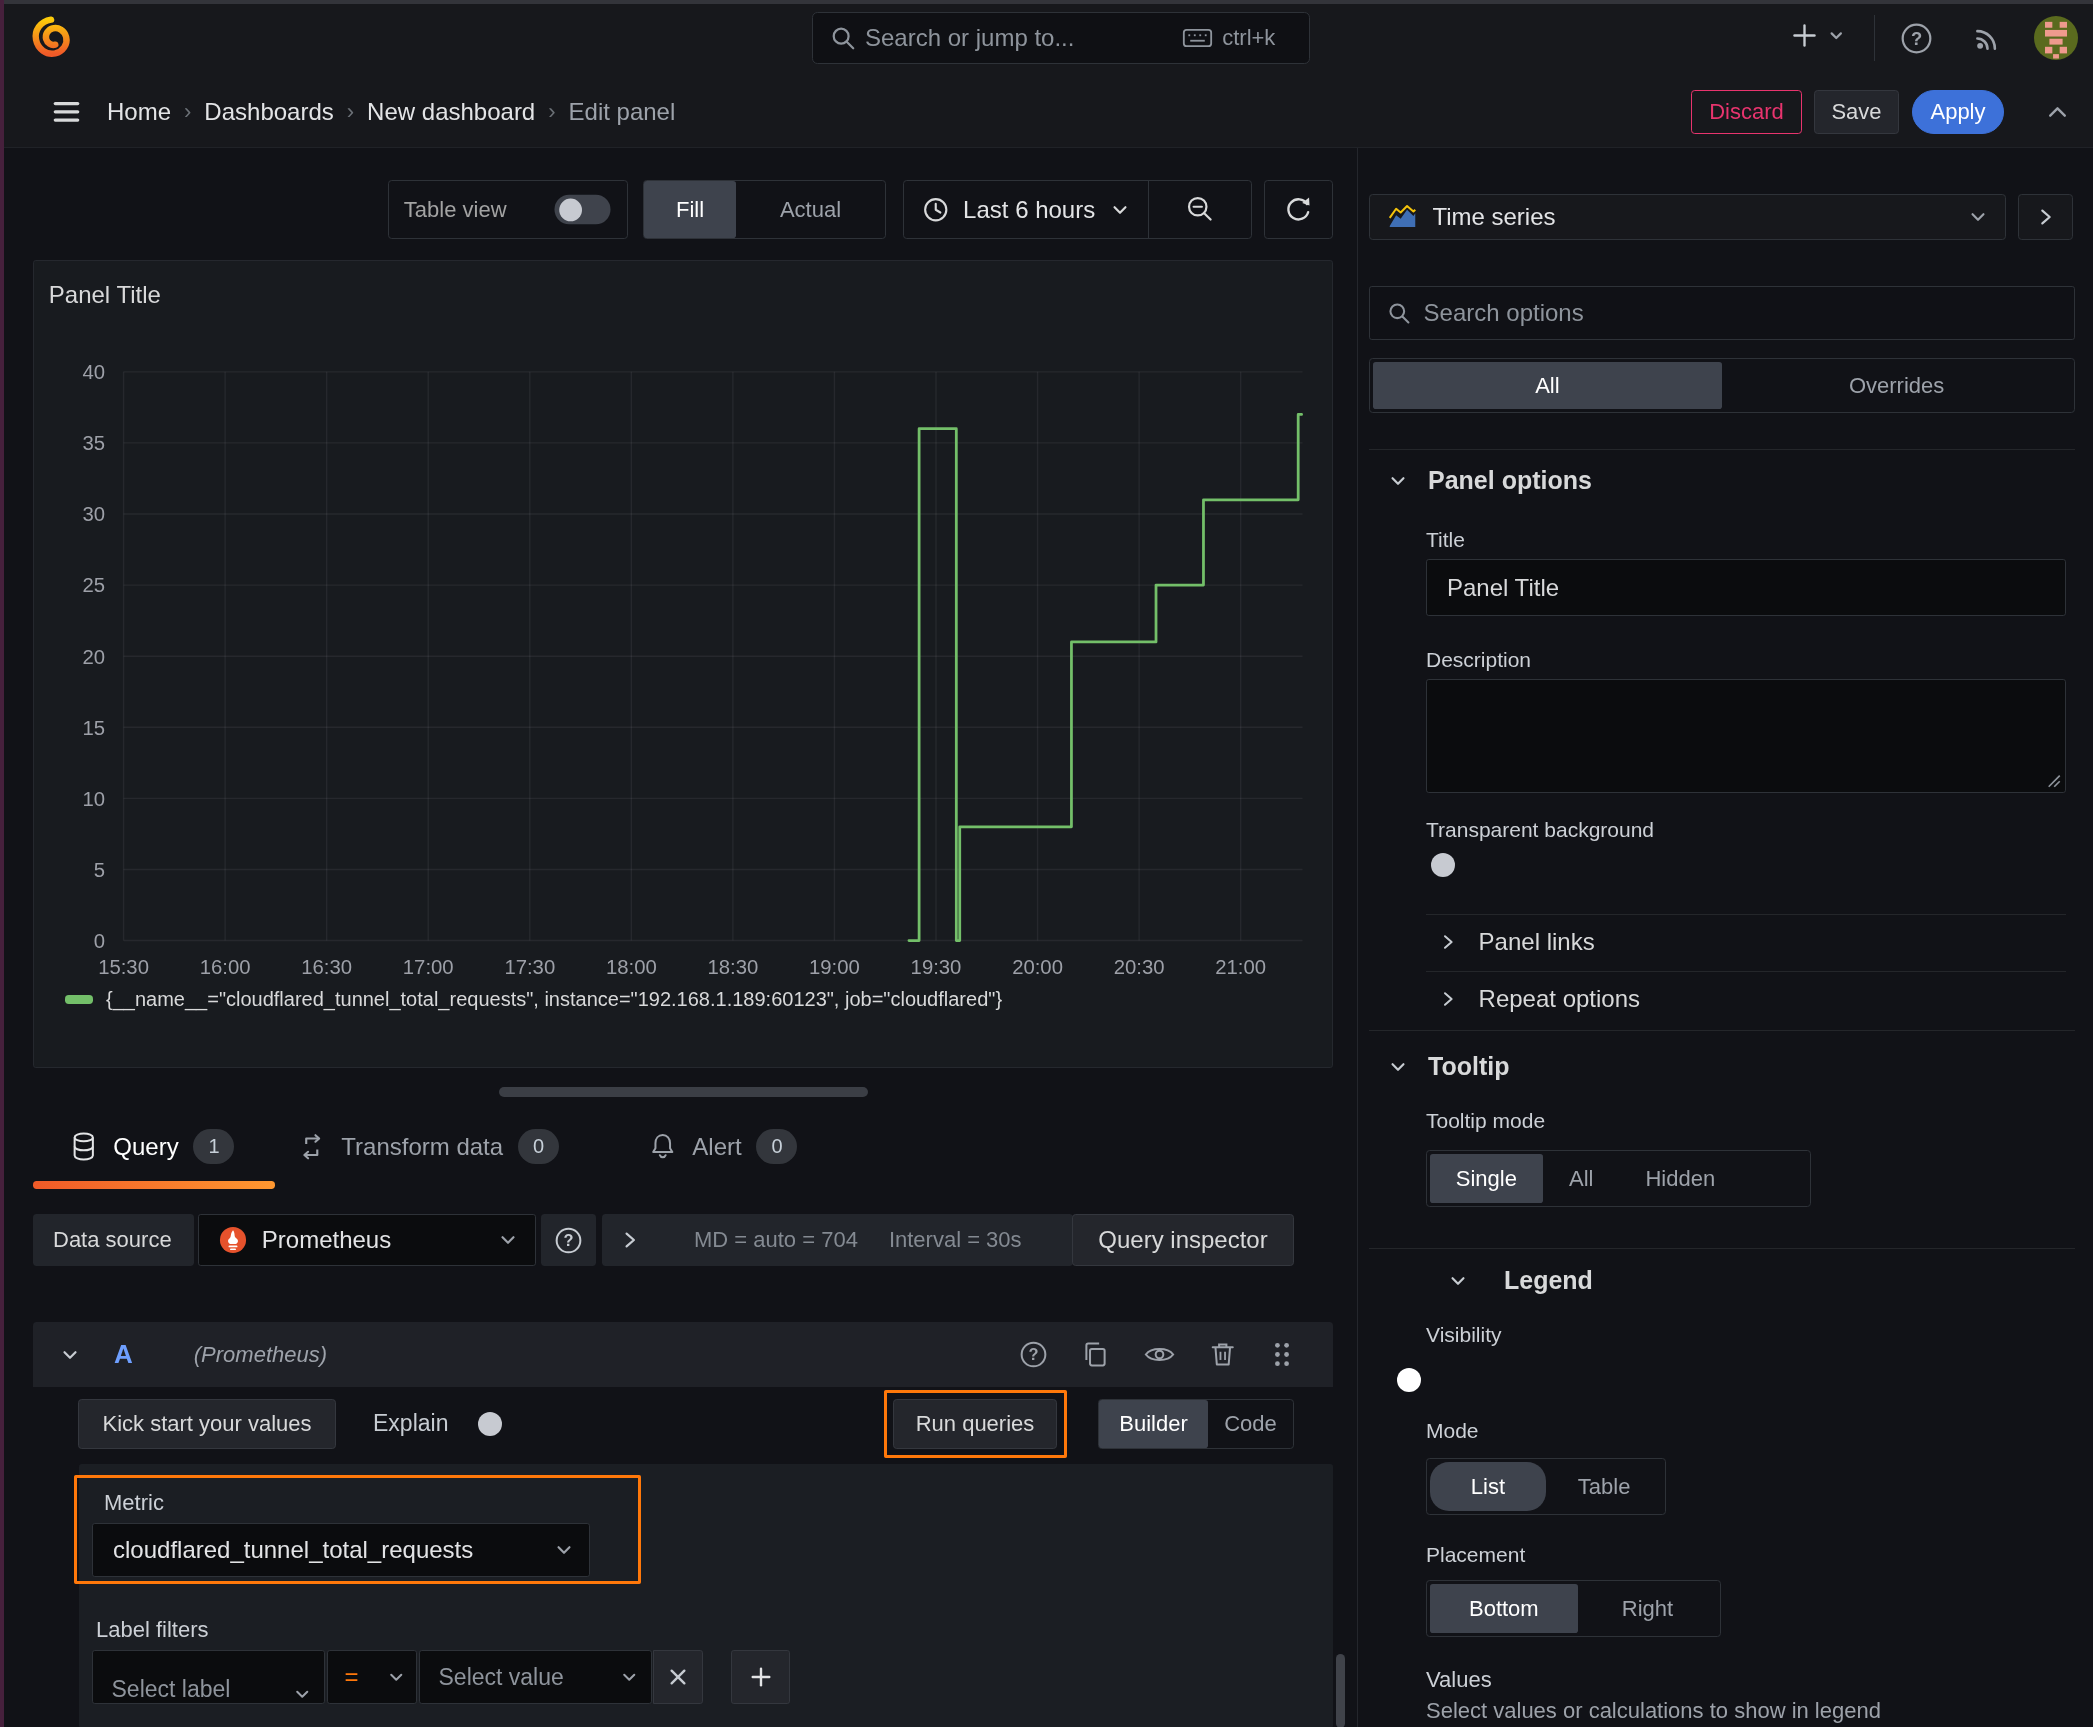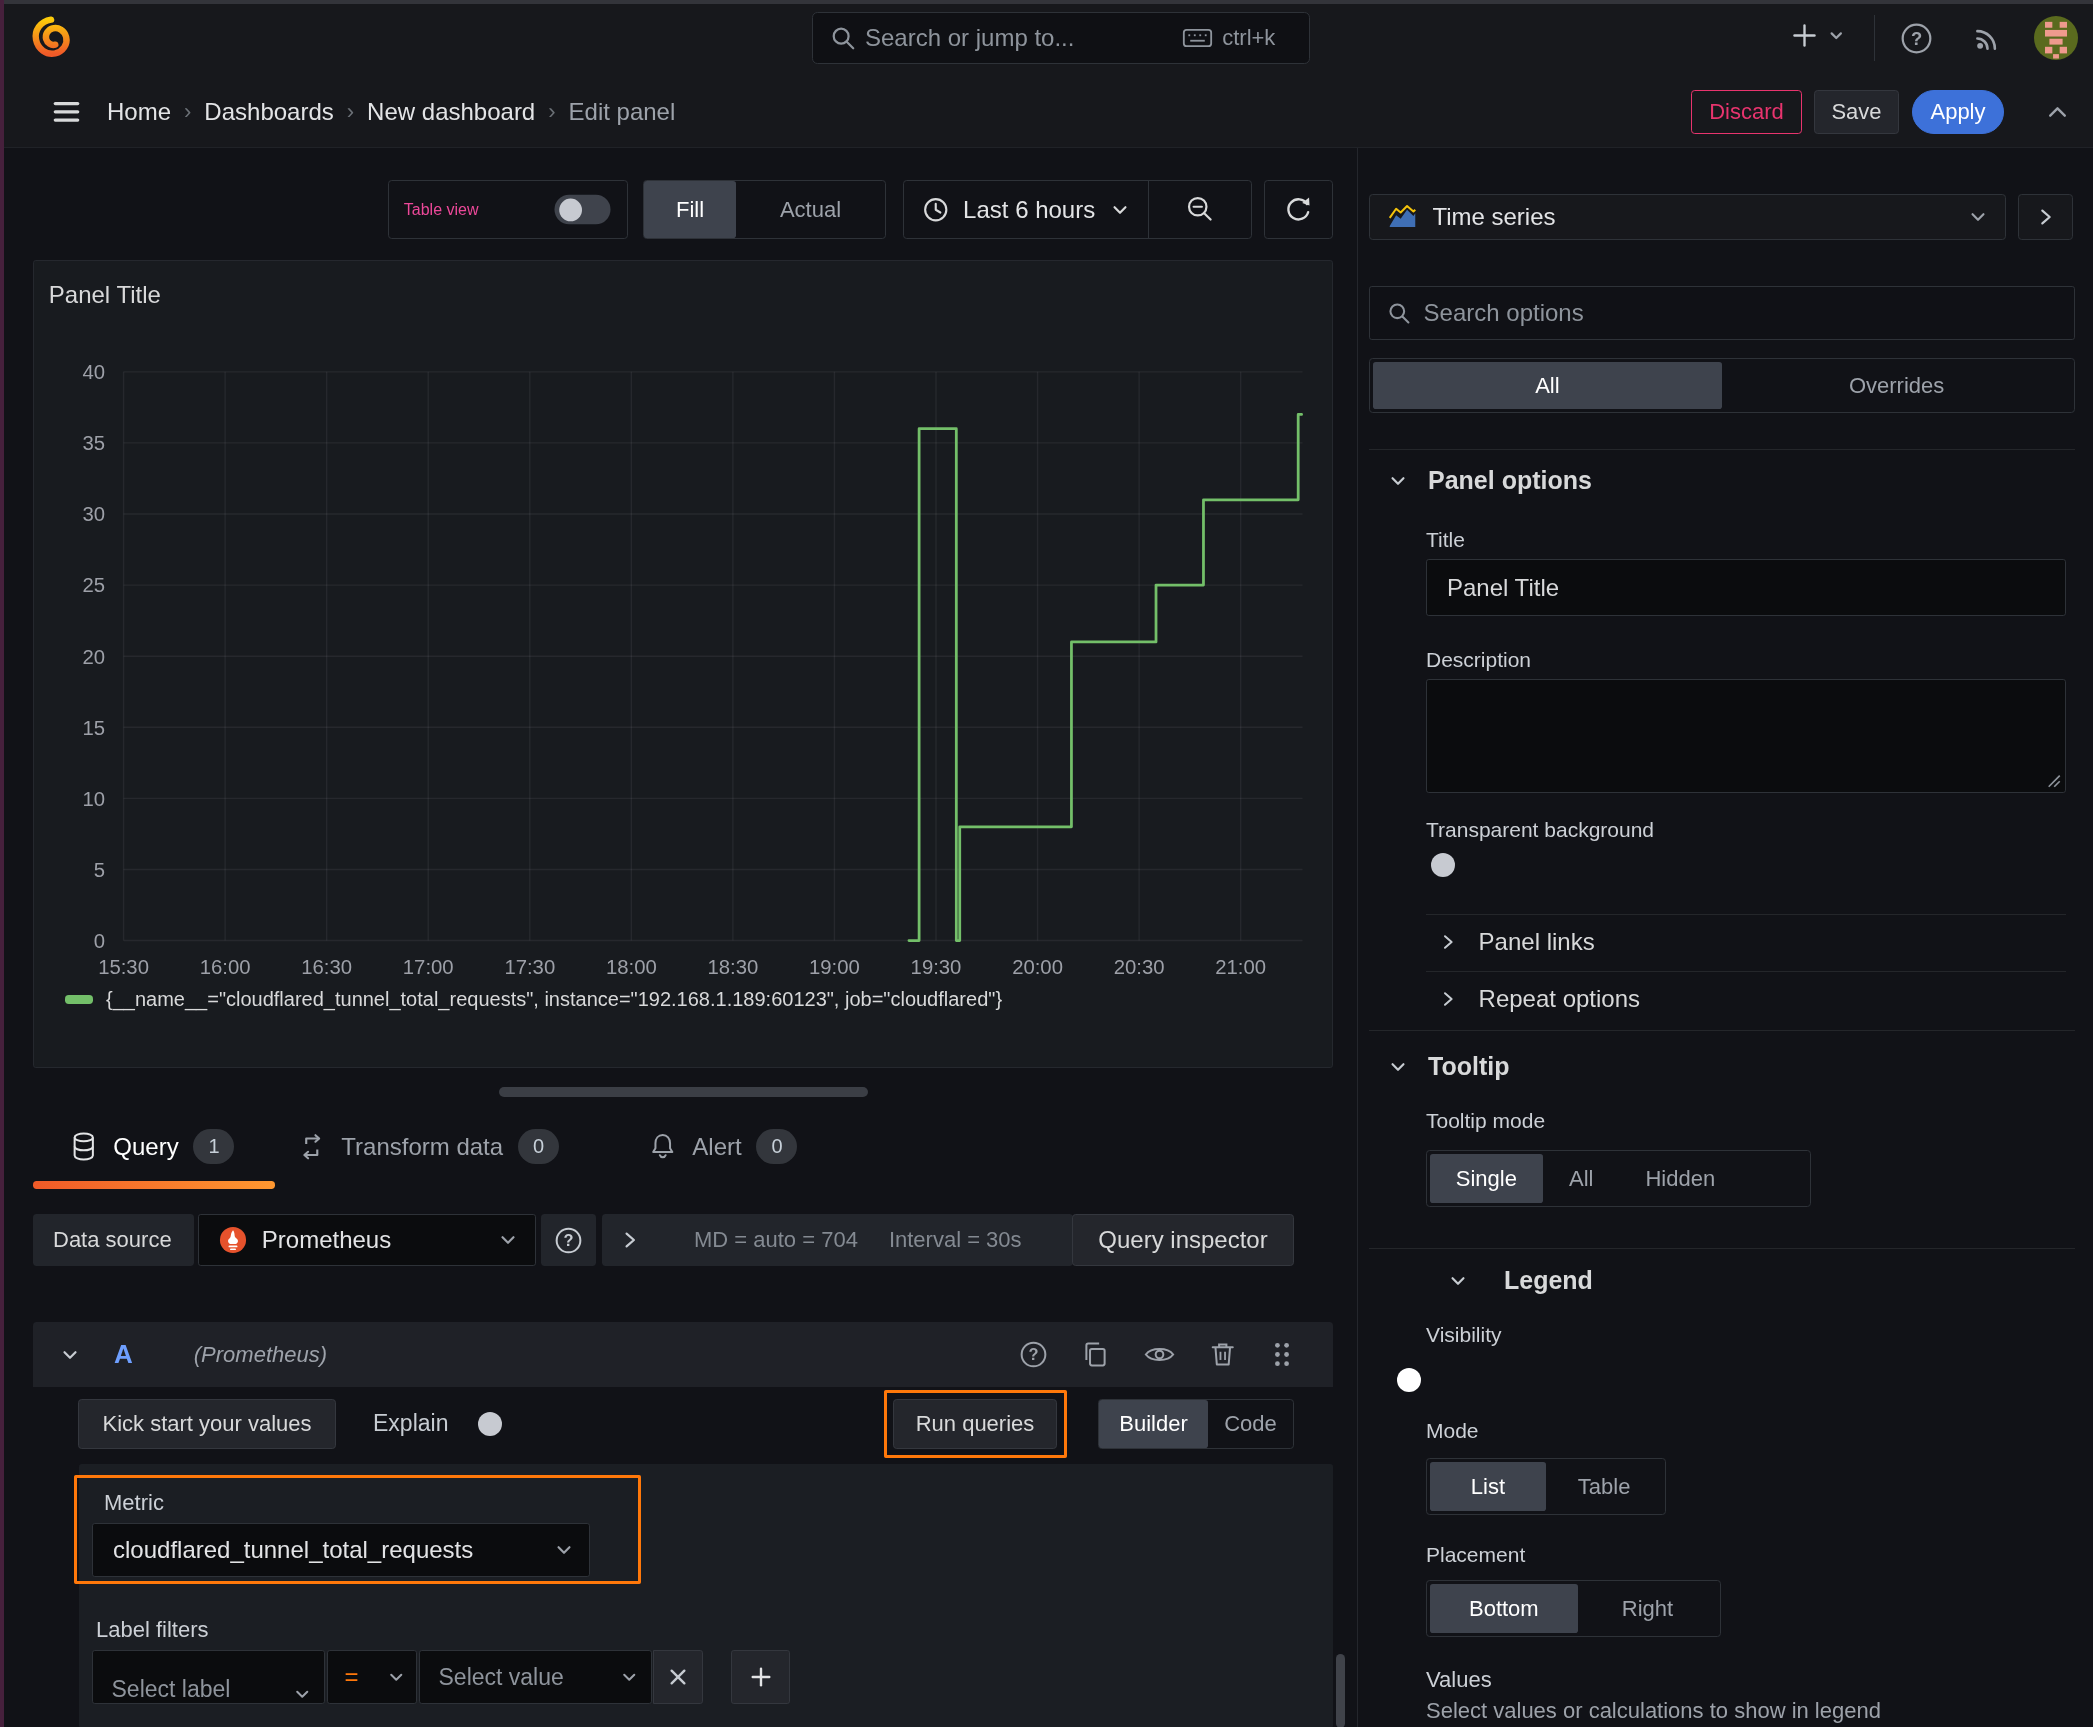--- a/index.html
+++ b/index.html
@@ -189,21 +189,21 @@
   <button class="abs btn btn-apply" style="left:1912px;top:14px;width:92px;">Apply</button>
   <span class="abs" style="left:2042px;top:22px;">
     <svg width="31" height="28" viewBox="0 0 34 30">
         <polyline points="9,19 17,11 25,19" fill="none" stroke="#9da2aa" stroke-width="2.6" stroke-linecap="round" stroke-linejoin="round"></polyline>
       </svg>
   </span>
 </div>
 
 
 <div class="abs group flexc" style="left:388px;top:180px;width:240px;height:59px;padding:0 14.8px;justify-content:space-between;">
-  <span style="font-size:16px;color:#ec4899;">Table view</span>
+  <span style="font-size:22px;color:#a3a3a3;">Table view</span>
   <span class="toggle" style="transform:scale(0.95);">
       <span class="knob"></span>
     </span>
 </div>
 
 <div class="abs group seg" style="left:643px;top:180px;width:243px;height:59px;">
   <span class="opt sel" style="flex:0 0 92px;">Fill</span>
   <span class="opt" style="flex:1;">Actual</span>
 </div>
 
@@ -581,21 +581,21 @@
 <div class="abs flexc" style="left:1448px;top:1266px;gap:36px;">
   <svg width="20" height="20" viewBox="0 0 22 22">
       <polyline points="5,8 11,14 17,8" fill="none" stroke="#c7ccd2" stroke-width="2.4" stroke-linecap="round" stroke-linejoin="round"></polyline>
     </svg>
   <span class="side-header">Legend</span>
 </div>
 <span class="abs side-label" style="left:1426px;top:1323px;">Visibility</span>
 <span class="abs toggle on" style="left:1426px;top:1364px;"><span class="knob"></span></span>
 <span class="abs side-label" style="left:1426px;top:1419px;">Mode</span>
 <div class="abs group seg" style="left:1426px;top:1458px;width:240px;height:57px;padding:2.8px;">
-  <span class="opt sel" style="flex:1;">List</span>
+  <span class="opt sel" style="flex:1;border-radius:19px;">List</span>
   <span class="opt" style="flex:1;">Table</span>
 </div>
 <span class="abs side-label" style="left:1426px;top:1543px;">Placement</span>
 <div class="abs group seg" style="left:1426px;top:1580px;width:295px;height:57px;padding:2.8px;">
   <span class="opt sel" style="flex:1.1;">Bottom</span>
   <span class="opt" style="flex:1;">Right</span>
 </div>
 <span class="abs side-label" style="left:1426px;top:1667px;font-size:22px;">Values</span>
 <span class="abs help-text" style="left:1426px;top:1698px;">Select values or calculations to show in legend</span>
 

